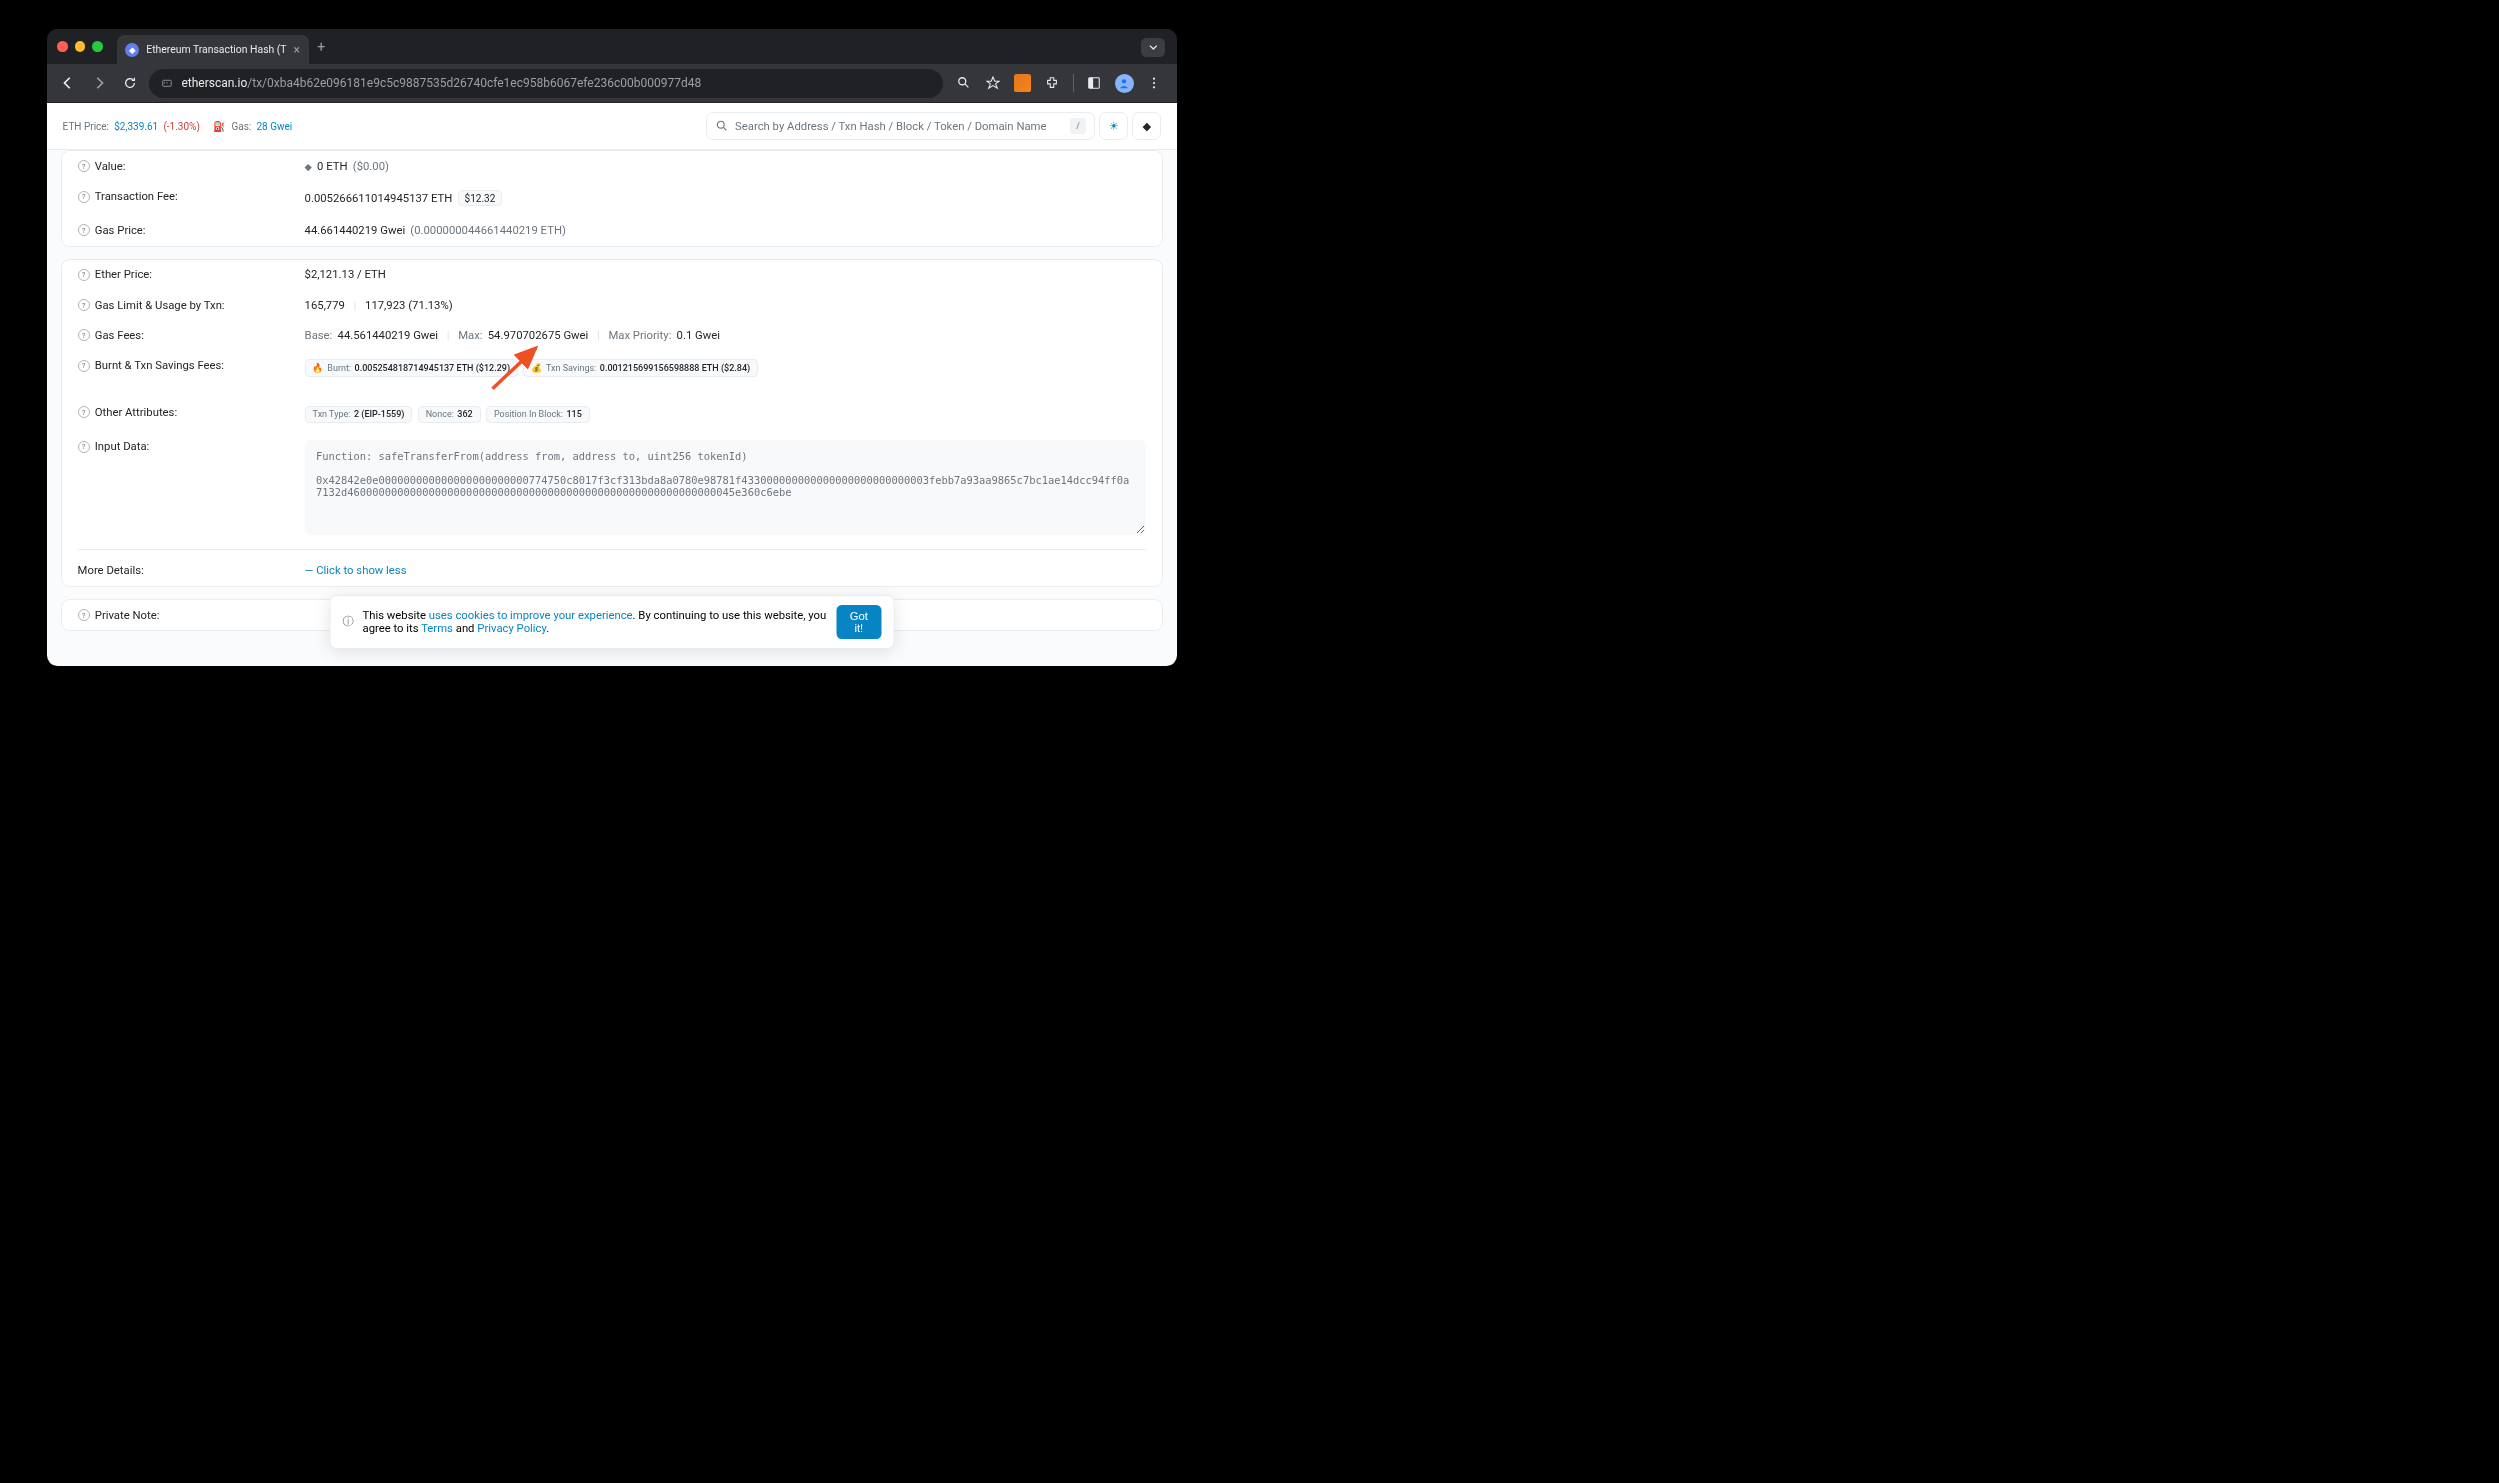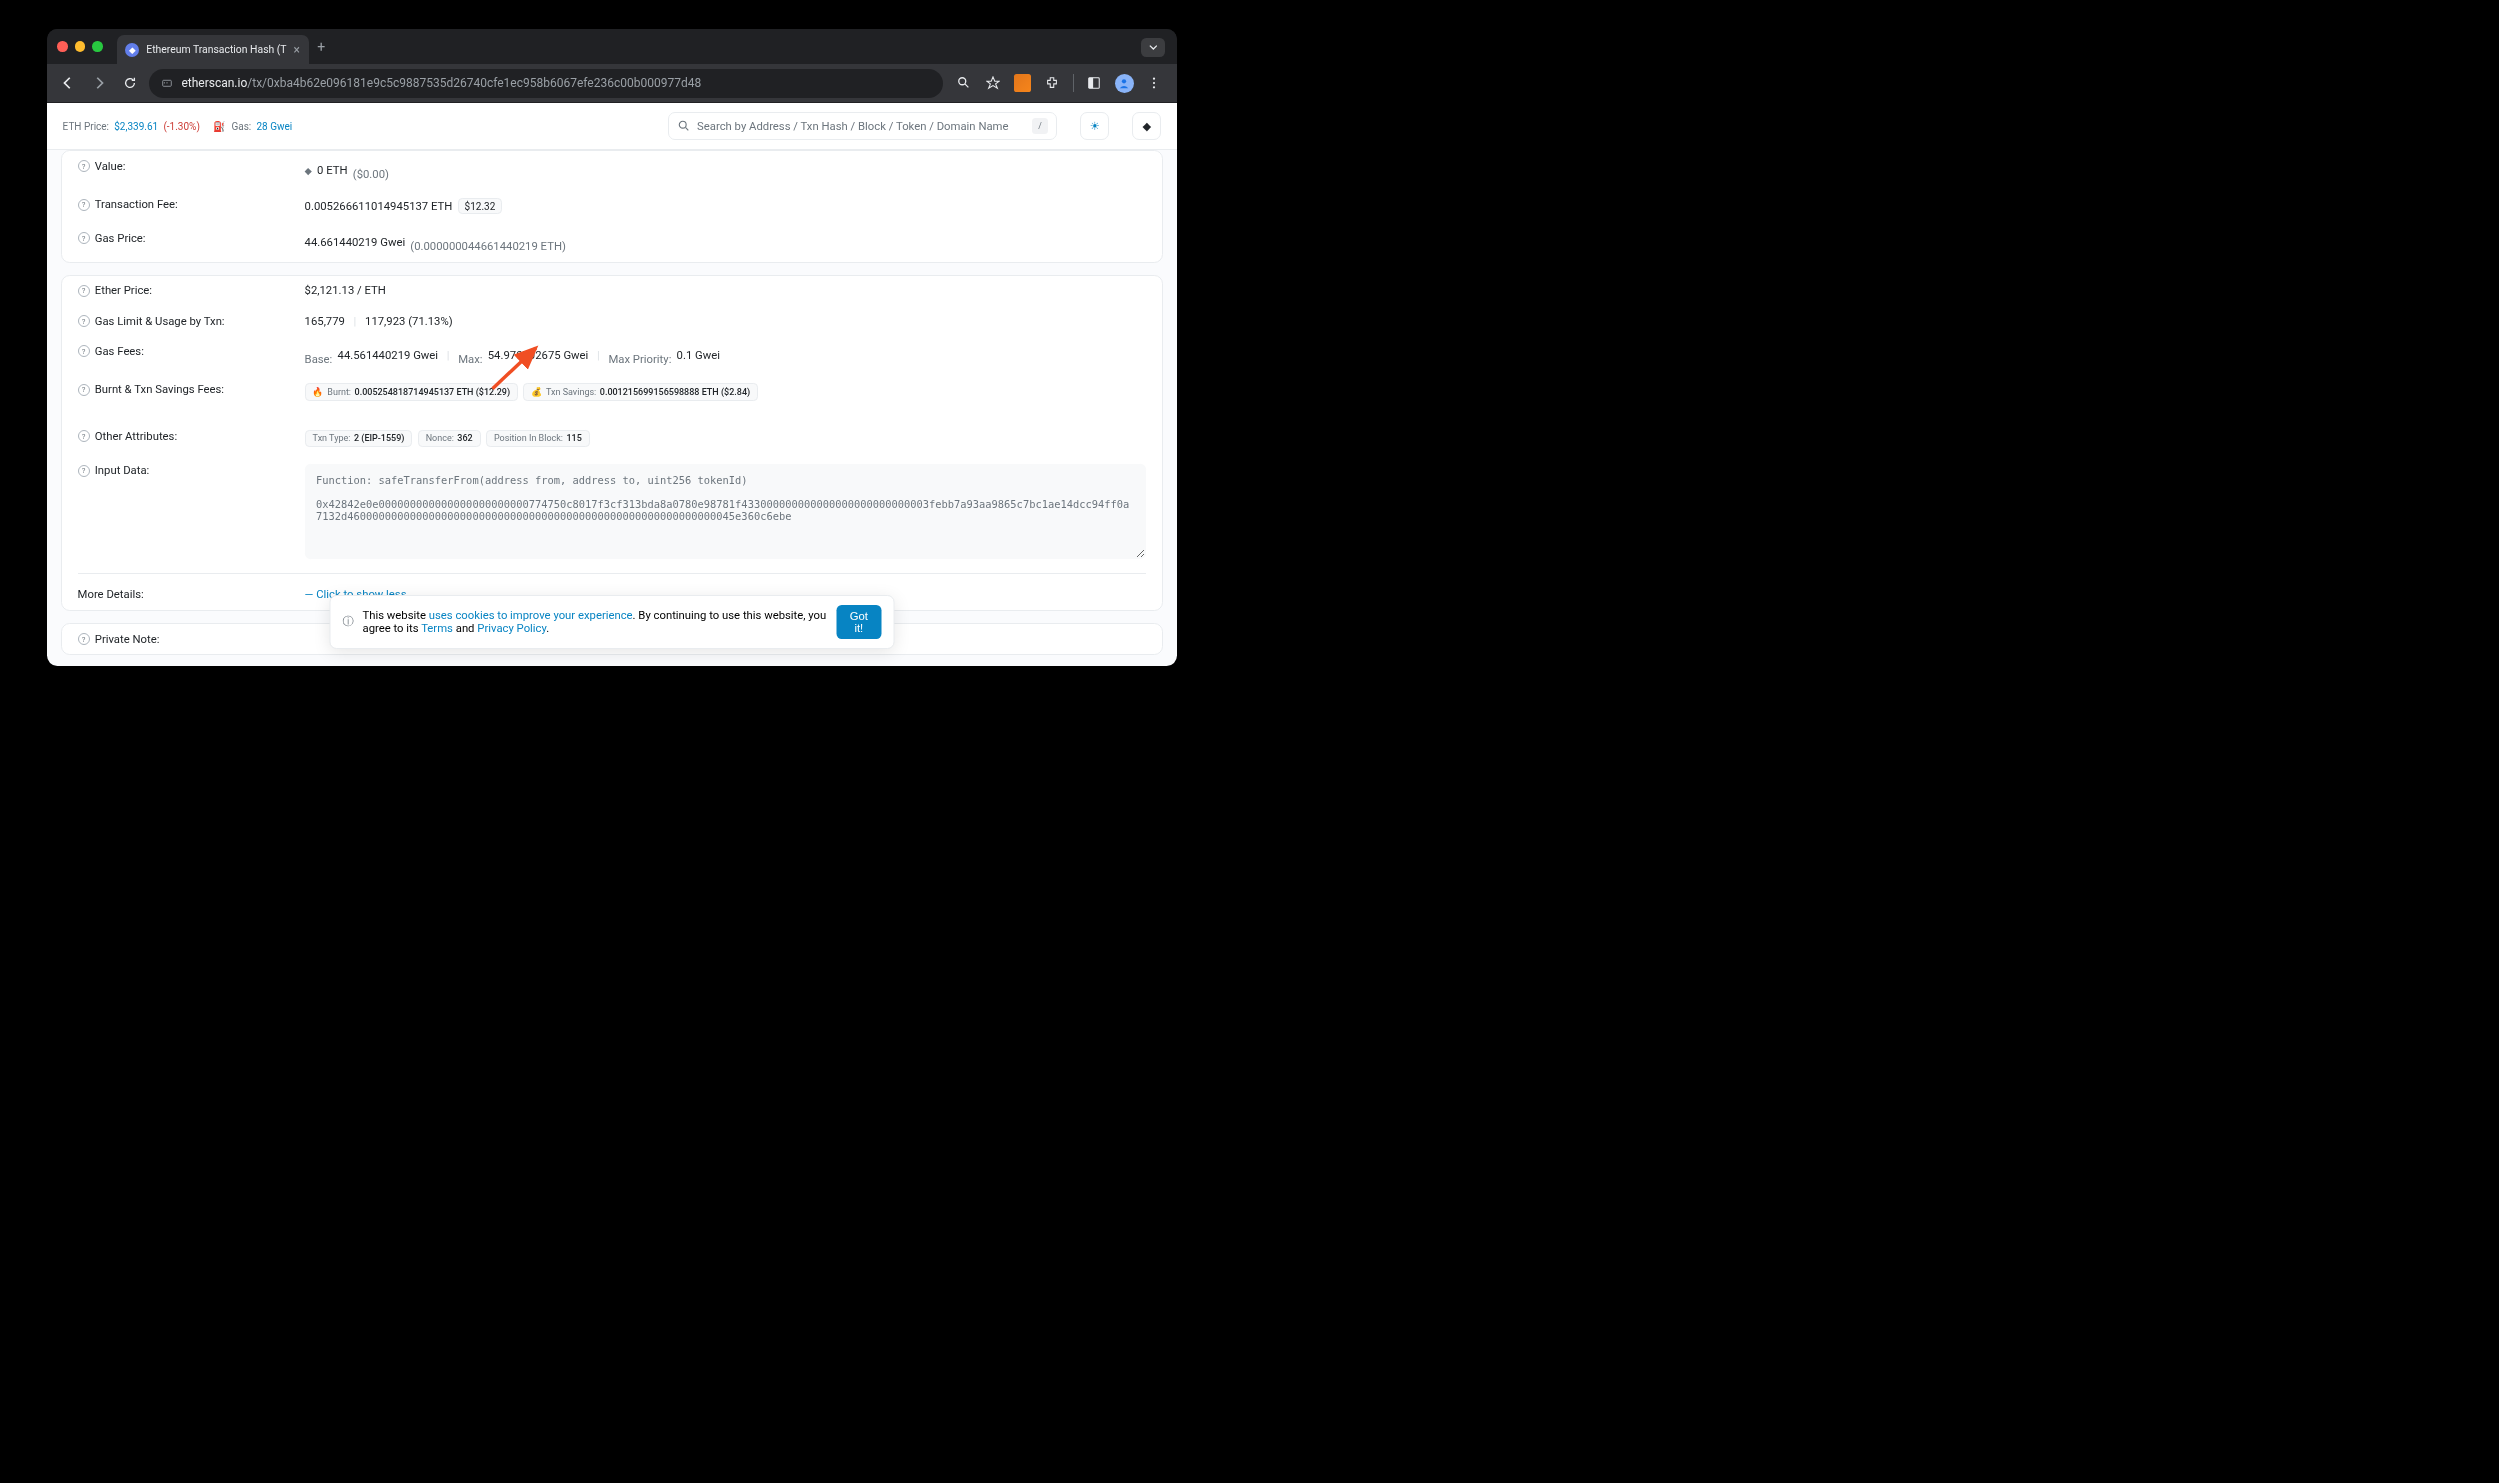--- a/index.html
+++ b/index.html
@@ -35,32 +35,32 @@
 
 .page { position: absolute; top: 74px; left: 0; right: 0; bottom: 0; background: #fafbfd; overflow: hidden; }
 
 .page-header { height: 47px; background: #fff; border-bottom: 0.9px solid #e9ecef; display: flex; align-items: center; padding: 0 15.6px; justify-content: space-between; }
 .header-left { display: flex; align-items: center; gap: 5.2px; font-size: 10px; color: #6c757d; }
 .eth-price { color: #0784c3; }
 .change-neg { color: #cc3d36; }
 .gas-link { color: #0784c3; }
 .gas-icon { color: #6c757d; }
 
-.header-right { display: flex; align-items: center; gap: 23px; }
+.header-right { display: flex; align-items: center; gap: 4px; }
 .search-box { width: 389px; height: 28px; border: 0.9px solid #e9ecef; border-radius: 7px; display: flex; align-items: center; padding: 0 8.7px; gap: 7px; color: #6c757d; font-size: 11.3px; background:#fff; }
 .search-kbd { width: 15.6px; height: 15.6px; background: #f1f2f4; border-radius: 3.5px; display: flex; align-items: center; justify-content: center; font-size: 8.7px; color: #6c757d;}
 .hdr-btn { width: 29px; height: 28px; border: 0.9px solid #e9ecef; border-radius: 7px; display: flex; align-items: center; justify-content: center; cursor: pointer; background:#fff; color:#6c757d; }
 
 .content { padding: 0 14px; }
 .card { background: #fff; border: 0.9px solid #e9ecef; border-radius: 8.7px; margin-bottom: 12px; }
 .row { display: flex; padding: 8.7px 15.6px; align-items: flex-start; }
 .row-label { width: 227px; display: flex; align-items: center; gap: 5.2px; color: #212529; font-size: 11.3px; flex-shrink: 0; }
 .help-icon { width: 12px; height: 12px; border: 0.9px solid #adb5bd; border-radius: 50%; display: inline-flex; align-items: center; justify-content: center; font-size: 7.8px; color: #6c757d; }
 .row-value { flex: 1; color: #212529; font-size: 11.3px; display: flex; flex-wrap: wrap; align-items: center; gap: 5.2px; }
-.muted { color: #6c757d; margin-top: 8px; }
+.muted { color: #6c757d; }
 .badge-gray { background: #f8f9fa; border: 0.9px solid #e9ecef; border-radius: 4.3px; padding: 1.7px 6px; font-size: 10px; color: #212529; }
 .badge-pill { background: #f8f9fa; border: 0.9px solid #e9ecef; border-radius: 4.3px; padding: 2.6px 7px; font-size: 9px; display: inline-flex; align-items: center; gap: 3.5px; }
 .badge-pill .lbl { color: #6c757d; }
 .badge-pill .val { color: #212529; font-weight: 500; }
 .sep { color: #dee2e6; margin: 0 3.5px; }
 
 .textarea { width: 100%; background: #f8f9fa; border: 0.9px solid #f8f9fa; border-radius: 5.2px; padding: 8.7px 10.4px; font-family: ui-monospace, SFMono-Regular, Menlo, monospace; font-size: 10.4px; color: #6c757d; resize: vertical; min-height: 95px; overflow-wrap: break-word; word-break: break-all; }
 .btn-sm { background: #fff; border: 0.9px solid #e9ecef; border-radius: 5.2px; padding: 4.3px 8.7px; font-size: 10.4px; color: #212529; cursor: pointer; display: inline-flex; align-items: center; gap: 4.3px; }
 
 .hr { border-top: 0.9px solid #e9ecef; margin: 5.2px 15.6px; }

